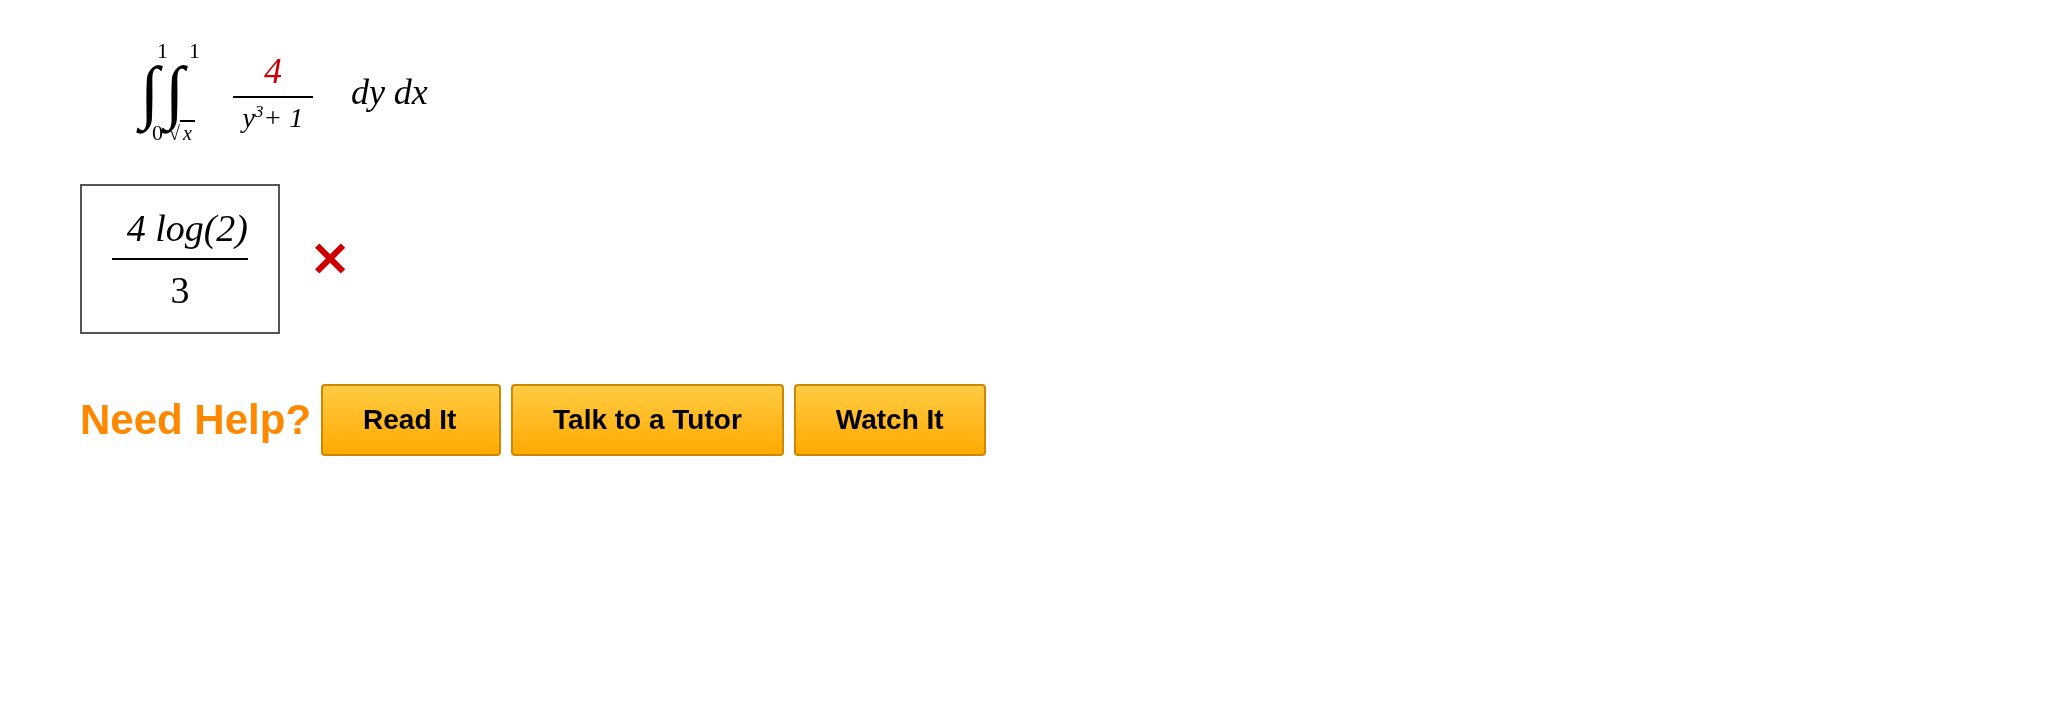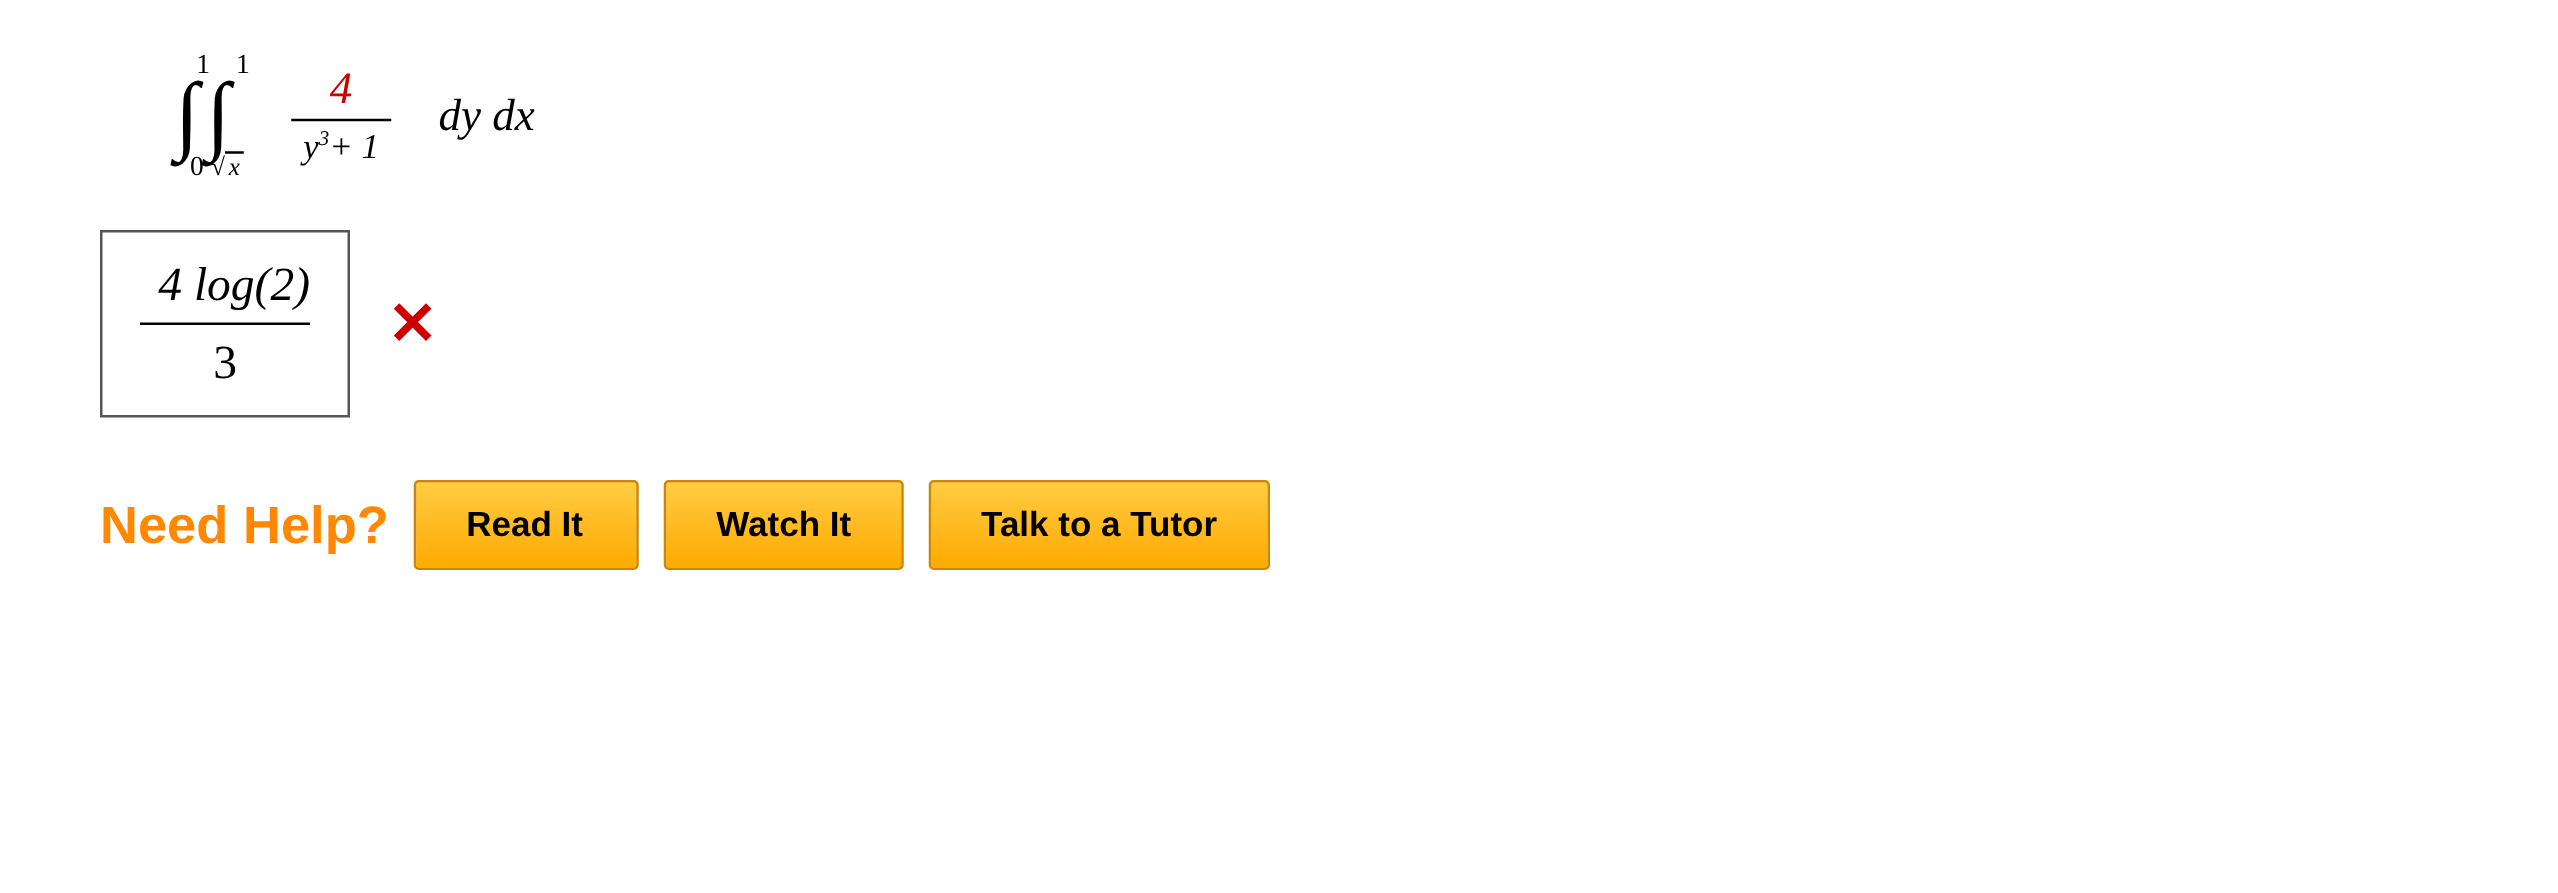--- a/index.html
+++ b/index.html
@@ -109,21 +109,21 @@
       font-size: 48px;
       color: #cc0000;
       font-weight: bold;
       margin-left: 10px;
     }
 
     
     .need-help-section {
       display: flex;
       align-items: center;
-      gap: 20px;
+      gap: 10px;
       margin-left: 20px;
     }
 
     .need-help-label {
       font-size: 42px;
       color: #ff8800;
       font-weight: bold;
       font-family: Arial, sans-serif;
     }
 
@@ -210,17 +210,17 @@
     <div class="answer-box">
       <div class="answer-numerator">4 log(2)</div>
       <div class="answer-denominator">3</div>
     </div>
     <span class="wrong-mark">✕</span>
   </div>
 
   <div class="need-help-section">
     <span class="need-help-label">Need Help?</span>
     <button class="help-button">Read It</button>
+    <button class="help-button">Talk to a Tutor</button>
     <button class="help-button">Watch It</button>
-    <button class="help-button">Talk to a Tutor</button>
   </div>
 
 </div>
 
 </body></html>

